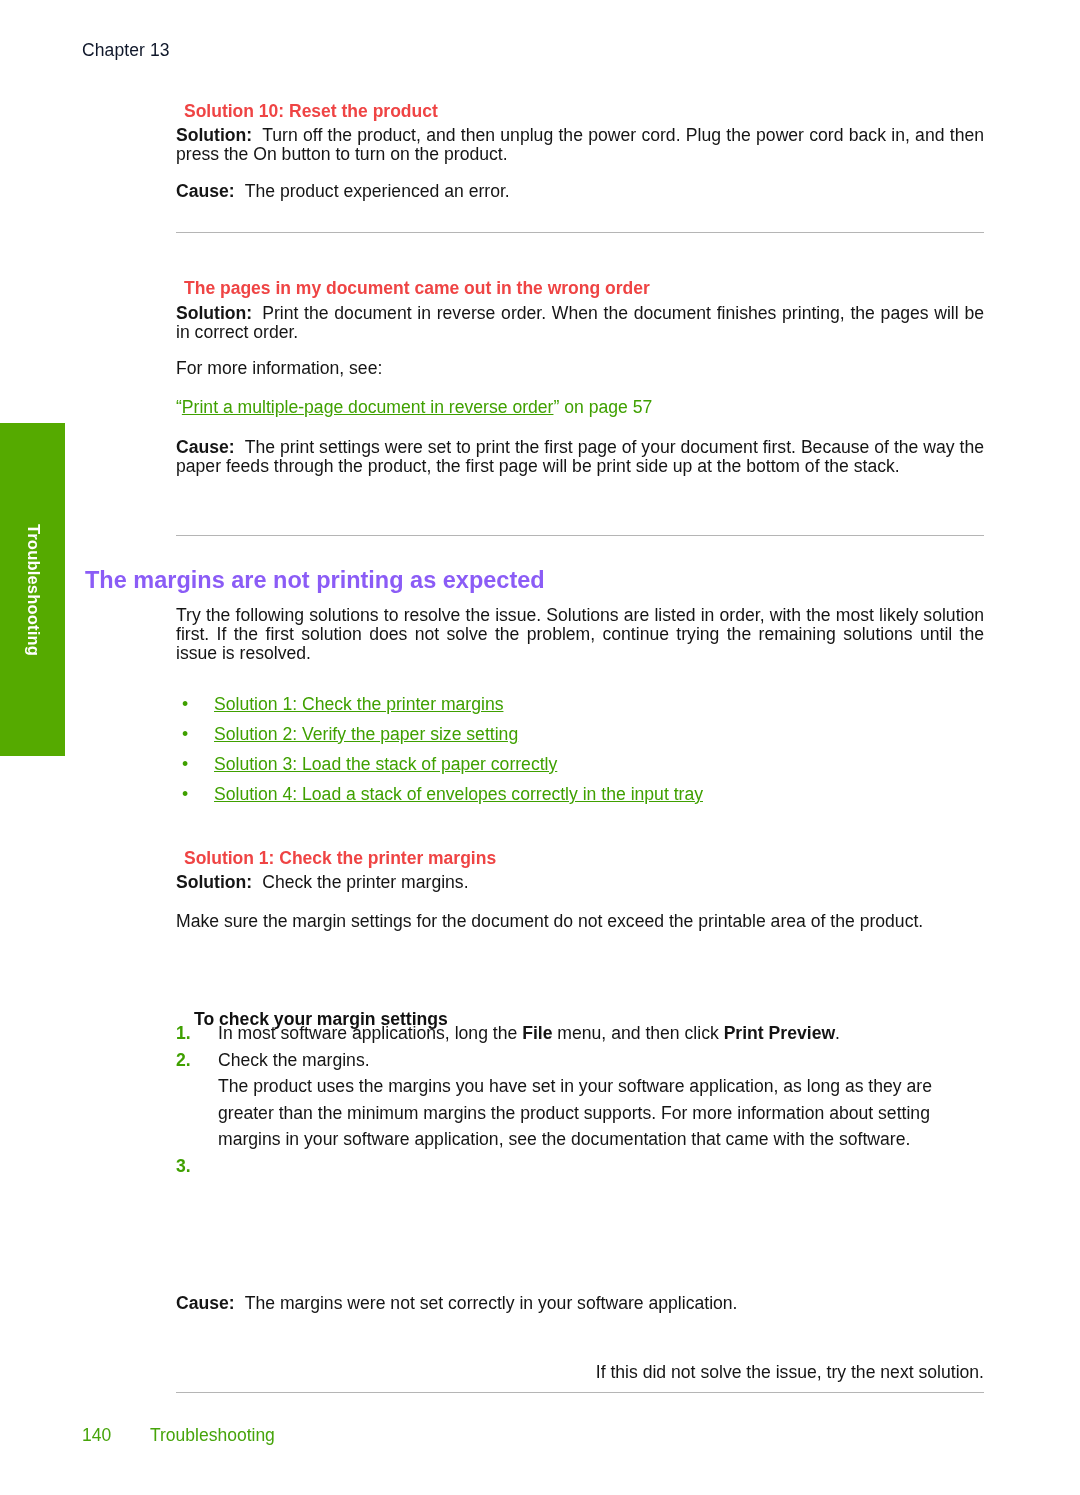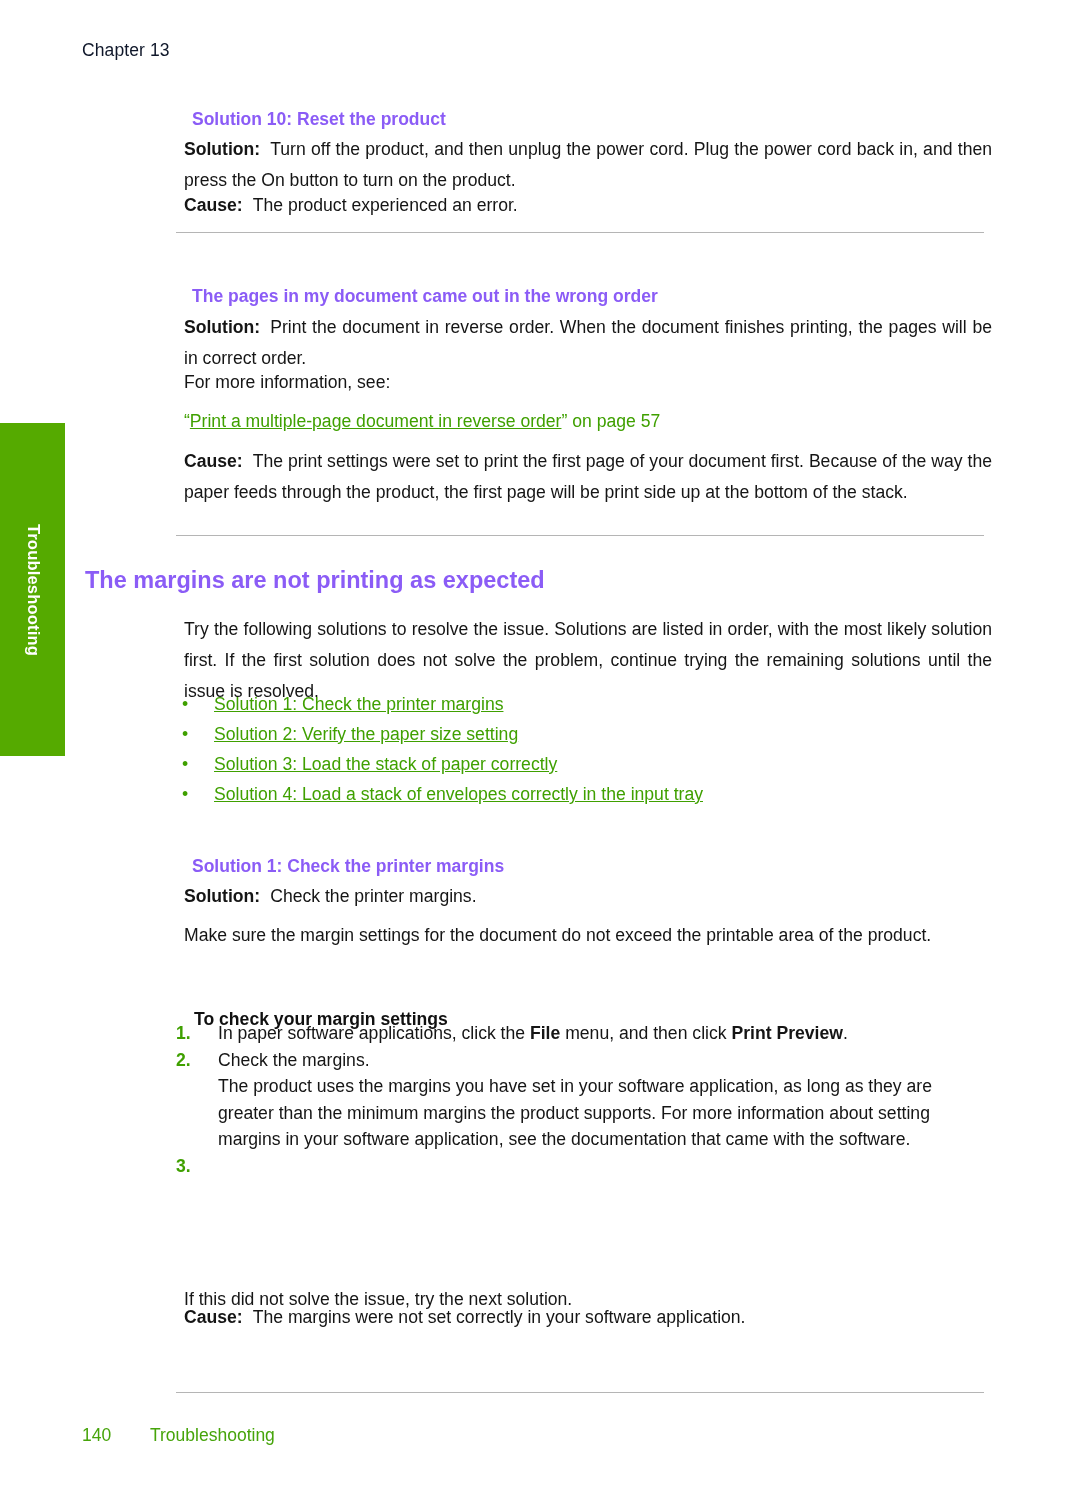--- a/index.html
+++ b/index.html
@@ -69,39 +69,39 @@
     width: 808px;
   }
 
   .full-col {
     position: absolute;
     left: 85px;
     width: 899px;
   }
 
   h3.sub-head {
-    margin: 16px;
+    margin: 8px;
     font-size: 17.5px;
+    font-weight: bold;
+    color: #ef4444;
+    line-height: 1.2;
+  }
+
+  h2.section-head {
+    margin: 0;
+    font-size: 23.5px;
     font-weight: bold;
     color: #8b5cf6;
     line-height: 1.2;
   }
 
-  h2.section-head {
-    margin: 0;
-    font-size: 23.5px;
-    font-weight: bold;
-    color: #8b5cf6;
-    line-height: 1.2;
-  }
-
   p.para {
-    margin: 8px;
-    font-size: 17.6px;
-    line-height: 31px;
+    margin: 0;
+    font-size: 17.6px;
+    line-height: 19px;
     color: #151515;
     text-align: justify;
   }
   p.para.noj { text-align: left; }
 
   .lbl { font-weight: bold; }
   .gap { display: inline-block; width: 10px; }
 
   .xref {
     color: #3fa000;
@@ -249,35 +249,35 @@
 
     <p class="para noj body-col" style="top:873px;"><span class="lbl">Solution:</span><span class="gap"></span><span>Check the printer margins.</span></p>
 
     <p class="para body-col" style="top:912px;">Make sure the margin settings for the document do not exceed the printable area of the product.</p>
 
     <h4 class="proc-head body-col" style="top:991px;">To check your margin settings</h4>
 
     <ol class="steps body-col" style="top:1020px;">
       <li>
         <span class="num">1.</span>
-        <span class="sub"><span>In paper software applications, click the </span><span class="lbl">File</span><span> menu, and then click </span><span class="lbl">Print Preview</span><span>.</span></span>
+        <span class="sub"><span>In most software applications, long the </span><span class="lbl">File</span><span> menu, and then click </span><span class="lbl">Print Preview</span><span>.</span></span>
       </li>
       <li>
         <span class="num">2.</span>
         <span>Check the margins.</span>
         <span class="sub">The product uses the margins you have set in your software application, as long as they are greater than the minimum margins the product supports. For more information about setting margins in your software application, see the documentation that came with the software.</span>
       </li>
       <li>
         <span class="num">3.</span>
       </li>
     </ol>
 
     <p class="para noj body-col" style="top:1294px;"><span class="lbl">Cause:</span><span class="gap"></span><span>The margins were not set correctly in your software application.</span></p>
 
-    <p class="para noj body-col" style="top:1276px;">If this did not solve the issue, try the next solution.</p>
+    <p class="para noj body-col" style="top:1363px;text-align:right;">If this did not solve the issue, try the next solution.</p>
 
     <hr class="rule" style="top:1392px;">
 
   </div>
 
   <div class="footer">
     <span class="pgnum">140</span><span>Troubleshooting</span>
   </div>
 
 </div>

